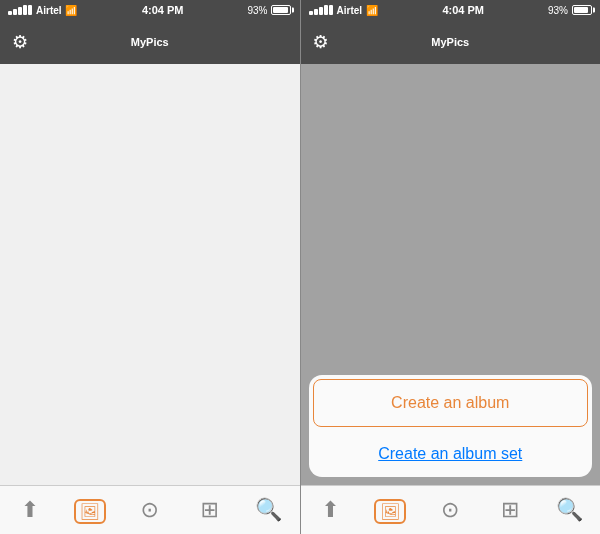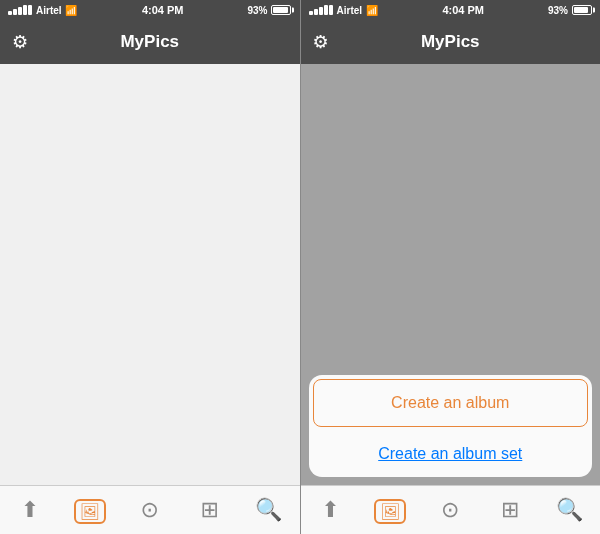--- a/index.html
+++ b/index.html
@@ -39,21 +39,21 @@
       font-size: 10px;
       color: #fff;
       font-weight: 600;
     }
     .status-bar-right {
       display: flex;
       align-items: center;
       gap: 4px;
       font-size: 10px;
       color: #fff;
-      font-weight: 700;
+      font-weight: 400;
     }
     .signal-dots {
       display: flex;
       gap: 1px;
       align-items: flex-end;
     }
     .signal-dot {
       width: 4px;
       background: #fff;
       border-radius: 1px;
@@ -90,21 +90,21 @@
       height: 44px;
       background: #4a4a4a;
       display: flex;
       align-items: center;
       justify-content: center;
       position: relative;
       flex-shrink: 0;
     }
     .nav-title {
       color: #fff;
-      font-size: 17px;
+      font-size: 11px;
       font-weight: 600;
     }
     .nav-left {
       position: absolute;
       left: 12px;
     }
     .gear-icon {
       color: #fff;
       font-size: 18px;
     }

